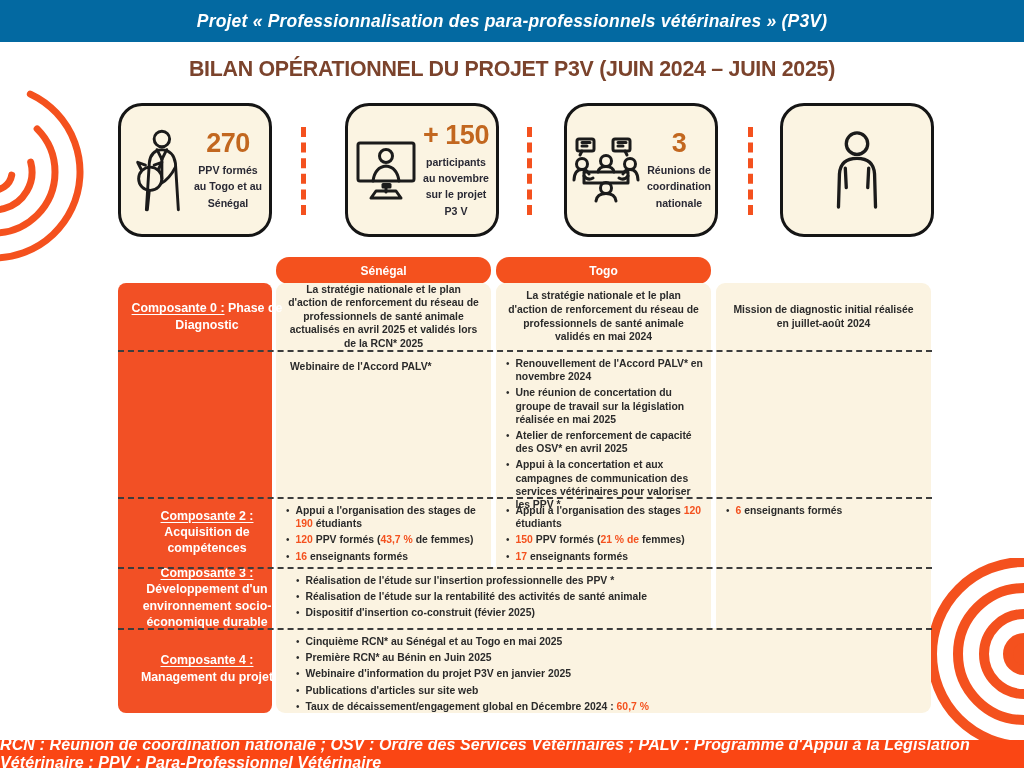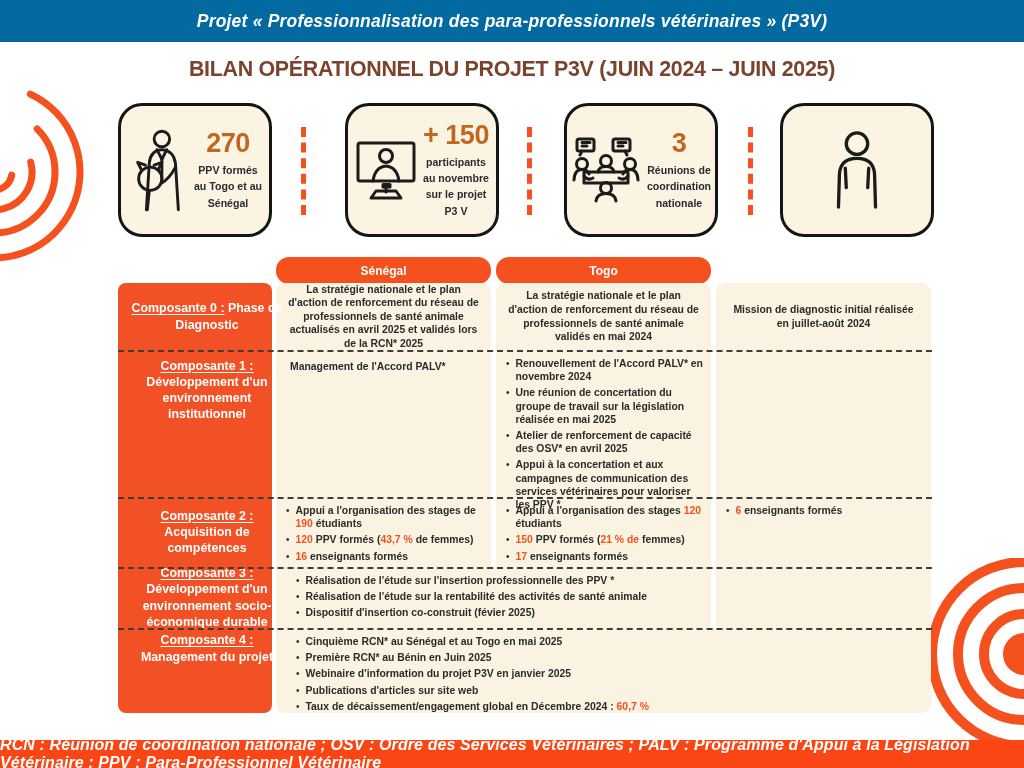--- a/index.html
+++ b/index.html
@@ -172,44 +172,41 @@
 
     <div class="panel r-top" style="left:158px;top:33px;width:215px;height:284px"></div>
     <div class="panel r-top" style="left:378px;top:33px;width:215px;height:284px"></div>
     <div class="panel r-top" style="left:598px;top:33px;width:215px;height:345px"></div>
     <div class="panel" style="left:158px;top:317px;width:435px;height:61px"></div>
     <div class="panel r-bot" style="left:158px;top:378px;width:655px;height:85px"></div>
 
     <div class="rowlabel" style="top:33px;height:67px">
       <span><span class="head">Composante 0 :</span> <span>Phase de Diagnostic</span></span>
     </div>
-    <div class="rowlabel topalign" style="top:100px;height:147px">
-      <span><span class="head">Composante 1 :</span> <span>Développement d'un environnement institutionnel</span></span>
-    </div>
     <div class="rowlabel" style="top:247px;height:70px">
       <span><span class="head">Composante 2 :</span> <span>Acquisition de compétences</span></span>
     </div>
     <div class="rowlabel" style="top:317px;height:61px">
       <span><span class="head">Composante 3 :</span> <span>Développement d'un environnement socio-économique durable</span></span>
     </div>
-    <div class="rowlabel" style="top:356px;height:85px">
+    <div class="rowlabel" style="top:376px;height:85px">
       <span><span class="head">Composante 4 :</span> <span>Management du projet</span></span>
     </div>
 
     <div class="cell center" style="left:158px;top:33px;width:215px;height:67px">
         <div class="cellpara"><span>La stratégie nationale et le plan d'action de renforcement du réseau de professionnels de santé animale actualisés en avril 2025 et validés lors de la RCN* 2025</span></div>
       </div>
     <div class="cell center" style="left:378px;top:33px;width:215px;height:67px">
         <div class="cellpara"><span>La stratégie nationale et le plan d'action de renforcement du réseau de professionnels de santé animale  validés en mai 2024</span></div>
       </div>
     <div class="cell center" style="left:598px;top:33px;width:215px;height:67px">
         <div class="cellpara"><span>Mission de diagnostic initial réalisée en juillet-août 2024</span></div>
       </div>
     <div class="cell leftpara" style="left:158px;top:100px;width:215px;height:50px">
-        <div class="cellpara"><span>Management de l'Accord PALV*</span></div>
+        <div class="cellpara"><span>Webinaire de l'Accord PALV*</span></div>
       </div>
     <div class="cell bullets" style="left:378px;top:100px;width:215px;height:147px">
         <div class="bullet-item">
           <span class="dot">•</span>
           <span class="btext"><span>Renouvellement de l'Accord PALV* en novembre 2024</span></span>
         </div>
         <div class="bullet-item">
           <span class="dot">•</span>
           <span class="btext"><span>Une réunion de concertation du groupe de travail sur la législation réalisée en mai 2025</span></span>
         </div>

